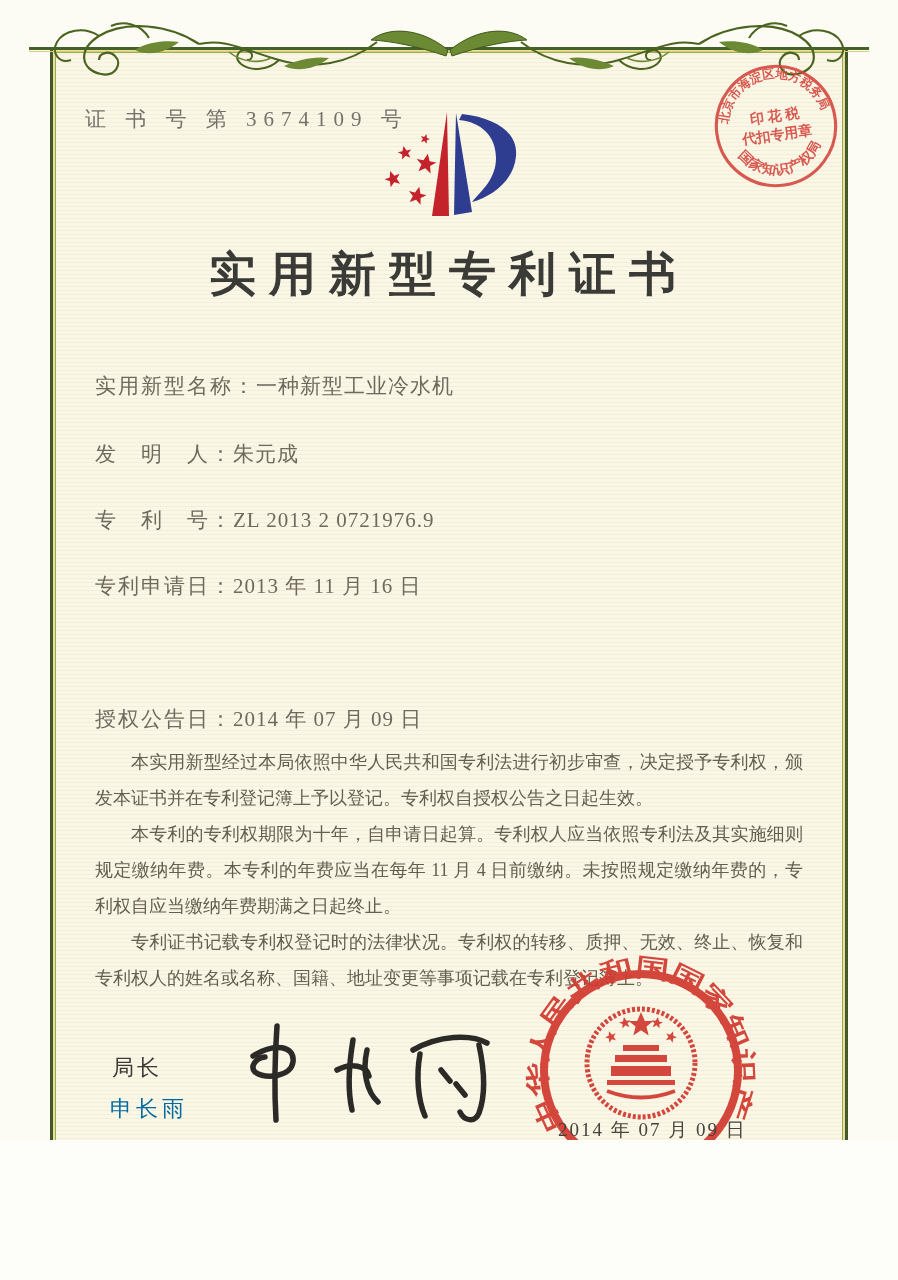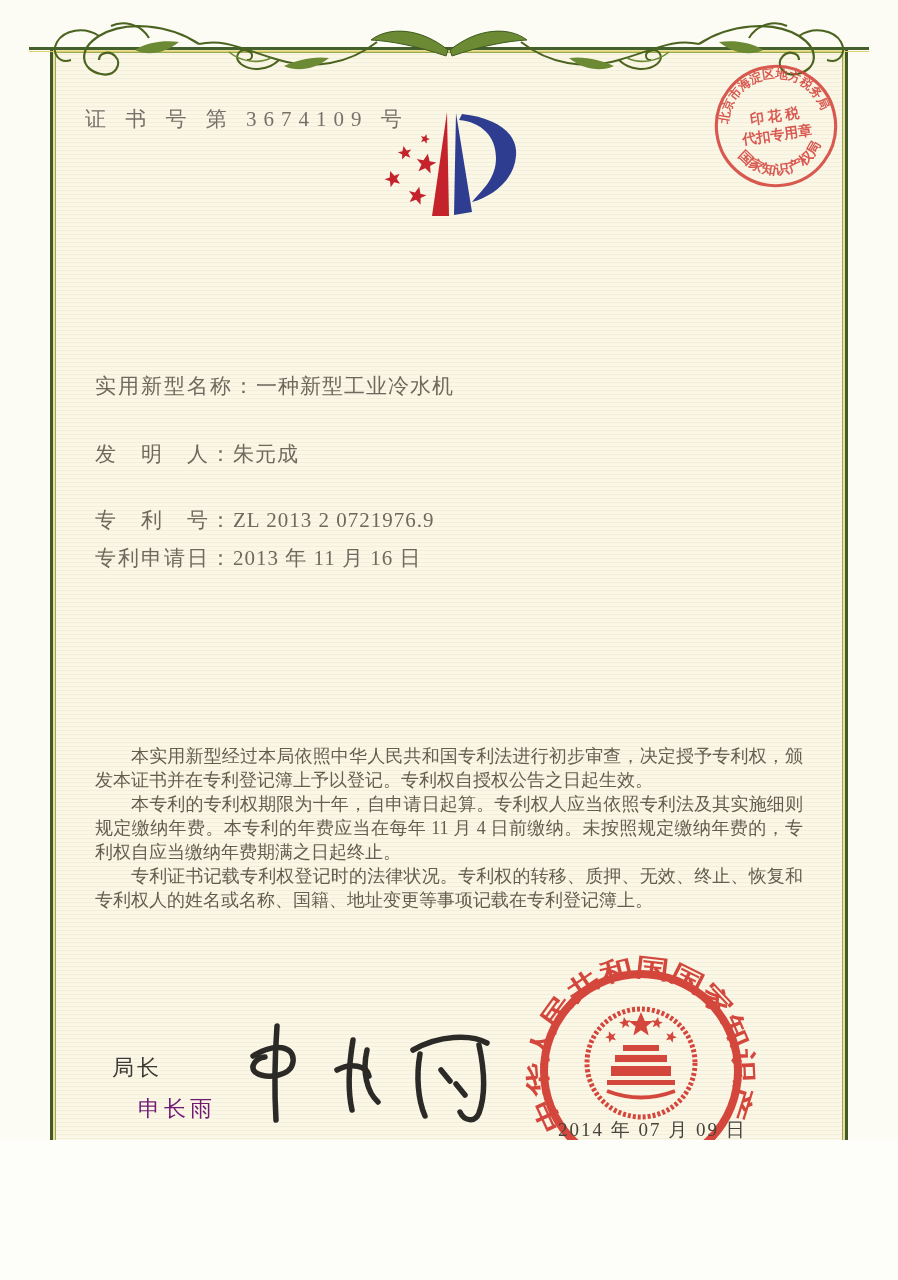--- a/index.html
+++ b/index.html
@@ -29,32 +29,32 @@
   .title {
     position:absolute; left:50px; top:243px; width:798px; text-align:center;
     font-size:47px; font-weight:600; letter-spacing:13px; color:#3a3a37;
   }
 
   .field { position:absolute; left:95px; font-size:21px; color:#6e695d; letter-spacing:1px; white-space:nowrap; }
   .field .lab { letter-spacing:2px; }
   .f-name    { top:372px; }
   .f-invent  { top:440px; }
   .f-patno   { top:506px; }
-  .f-filing  { top:544px;font-family:Liberation Serif, serif; }
+  .f-filing  { top:572px;font-family:Liberation Serif, serif; }
   .f-owner   { top:638px; }
   .f-grant   { top:705px; }
 
   .body-text {
     position:absolute; left:95px; top:744px; width:708px;
-    font-size:18px; line-height:24px; color:#625e50; text-align:justify;
+    font-size:18px; line-height:36px; color:#625e50; text-align:justify;
   }
   .body-text p { text-indent:2em; }
 
   .signer-title { position:absolute; left:112px; top:1053px; font-size:22px; color:#3c3a35; letter-spacing:3px; font-family:"Liberation Sans","DejaVu Sans",sans-serif; }
-  .signer-name  { position:absolute; left:110px; top:1094px; font-size:22px; color:#701a75; letter-spacing:4px; font-family:"Liberation Sans","DejaVu Sans",sans-serif;margin-left:28px; }
+  .signer-name  { position:absolute; left:110px; top:1094px; font-size:22px; color:#0369a1; letter-spacing:4px; font-family:"Liberation Sans","DejaVu Sans",sans-serif; }
   .signature { position:absolute; left:215px; top:1012px; width:290px; height:130px; }
 
   .seal { position:absolute; left:511px; top:941px; width:260px; height:260px; opacity:0.93; }
   .seal-date {
     position:absolute; left:558px; top:1117px; width:220px;
     font-size:19px; letter-spacing:2px; color:#46433c; z-index:5;
   }
 
   .tax-stamp { position:absolute; left:708px; top:58px; width:136px; height:136px; transform:rotate(-8deg); opacity:0.88; }
 
@@ -124,32 +124,36 @@
       <use href="#star" transform="translate(17,73) scale(0.85) rotate(-20)"></use>
       <use href="#star" transform="translate(41,90) scale(0.95) rotate(14)"></use>
       <path d="M71,6 L56,110 L73,110 Z"></path>
     </g>
     <g fill="#2e3d8f">
       <path d="M80,7 L78,109 L96,106 Z"></path>
       <path d="M86,8 C 122,12 142,28 140,50 C 138,75 115,91 96,96 C 106,84 120,73 120,52 C 120,30 105,16 83,14 Z"></path>
     </g>
   </svg>
 
+  <div class="title">实用新型专利证书</div>
 
   <div class="field f-name">
     <span class="lab">实用新型名称：</span><span>一种新型工业冷水机</span>
   </div>
   <div class="field f-invent">
     <span class="lab">发　明　人：</span><span>朱元成</span>
   </div>
   <div class="field f-patno">
     <span class="lab">专　利　号：</span><span>ZL 2013 2 0721976.9</span>
   </div>
   <div class="field f-filing">
     <span class="lab">专利申请日：</span><span>2013 年 11 月 16 日</span>
+  </div>
+  <div class="field f-grant">
+    <span class="lab">授权公告日：</span><span>2014 年 07 月 09 日</span>
   </div>
 
   <div class="body-text">
     <p>本实用新型经过本局依照中华人民共和国专利法进行初步审查，决定授予专利权，颁发本证书并在专利登记簿上予以登记。专利权自授权公告之日起生效。</p>
     <p>本专利的专利权期限为十年，自申请日起算。专利权人应当依照专利法及其实施细则规定缴纳年费。本专利的年费应当在每年 11 月 4 日前缴纳。未按照规定缴纳年费的，专利权自应当缴纳年费期满之日起终止。</p>
     <p>专利证书记载专利权登记时的法律状况。专利权的转移、质押、无效、终止、恢复和专利权人的姓名或名称、国籍、地址变更等事项记载在专利登记簿上。</p>
   </div>
 
   <div class="signer-title">局长</div>
   <div class="signer-name">申长雨</div>

